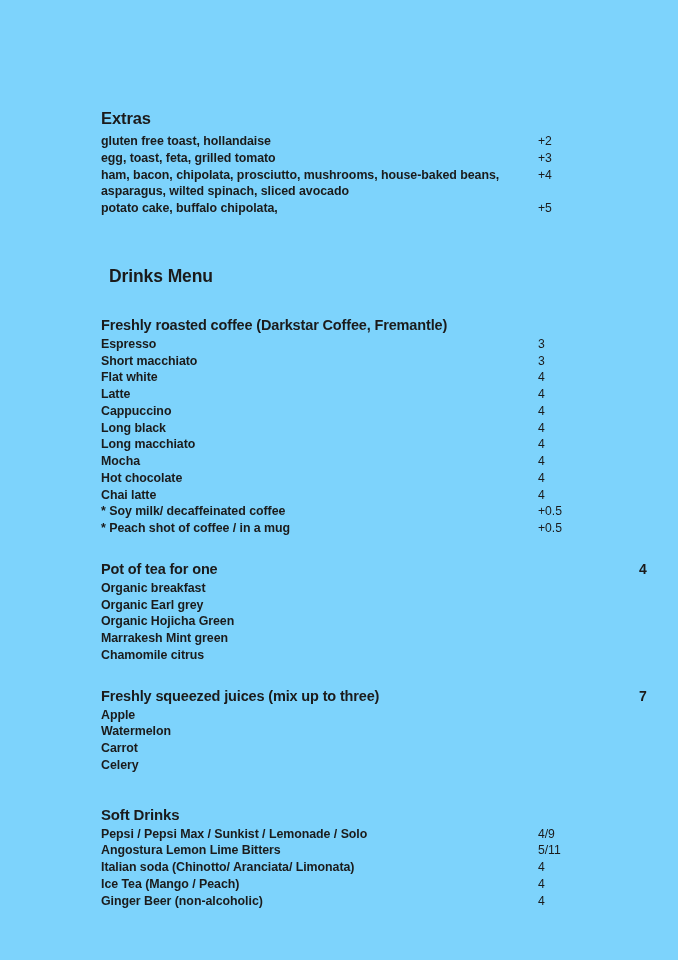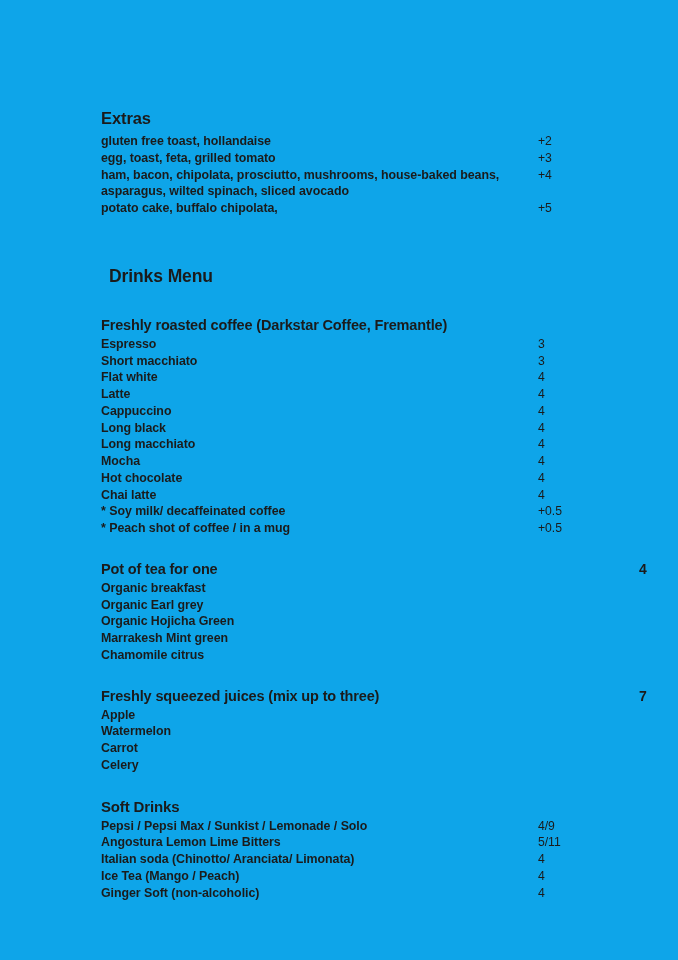--- a/index.html
+++ b/index.html
@@ -13,21 +13,21 @@
     font-family: "Liberation Sans", sans-serif;
     color: #1b1b1b;
     -webkit-font-smoothing: antialiased;
   }
   .page {
     position: relative;
     width: 678px;
     height: 960px;
     box-sizing: border-box;
     padding: 108px 103px 0 101px;
-    background: #0ea5e9;
+    background: #7dd3fc;
     overflow: hidden;
   }
 
   
   .block-title {
     font-size: 16.5px;
     font-weight: bold;
     letter-spacing: -0.1px;
     line-height: 20px;
     margin: 0 0 5px 0;
@@ -221,40 +221,40 @@
             <span class="label">Carrot</span>
           </li>
           <li class="row">
             <span class="label">Celery</span>
           </li>
         </ul>
       </div>
       <div class="gap-lg"></div>
       <div class="sec">
         <div class="section-head">
-          <span class="section-name" style="font-size: 15px; line-height: 20px;">Soft Drinks</span>
+          <span class="section-name" style="font-size: 15px; line-height: 20px; margin-top: 8px;">Soft Drinks</span>
         </div>
         <ul class="items">
           <li class="row">
             <span class="label">Pepsi / Pepsi Max / Sunkist / Lemonade / Solo</span>
             <span class="price">4/9</span>
           </li>
           <li class="row">
             <span class="label">Angostura Lemon Lime Bitters</span>
             <span class="price">5/11</span>
           </li>
           <li class="row">
             <span class="label">Italian soda (Chinotto/ Aranciata/ Limonata)</span>
             <span class="price">4</span>
           </li>
           <li class="row">
             <span class="label">Ice Tea (Mango / Peach)</span>
             <span class="price">4</span>
           </li>
           <li class="row">
-            <span class="label">Ginger Soft (non-alcoholic)</span>
+            <span class="label">Ginger Beer (non-alcoholic)</span>
             <span class="price">4</span>
           </li>
         </ul>
       </div>
     </div>
 
 </div>
 
 </body></html>

